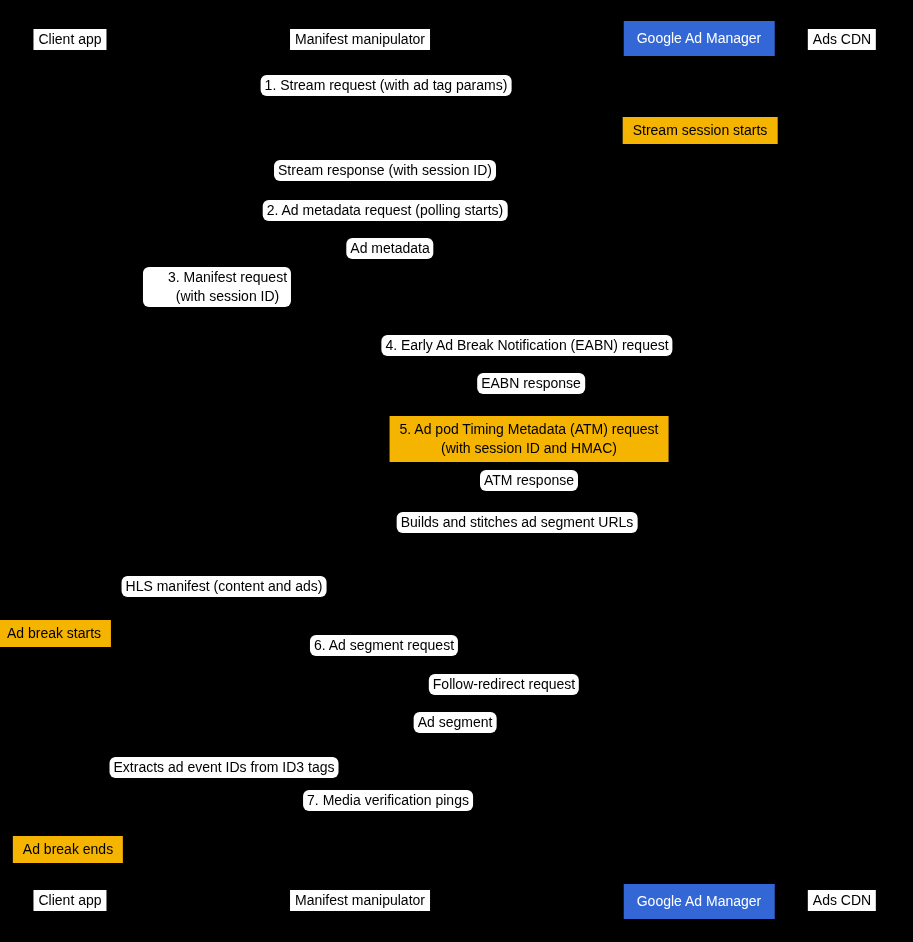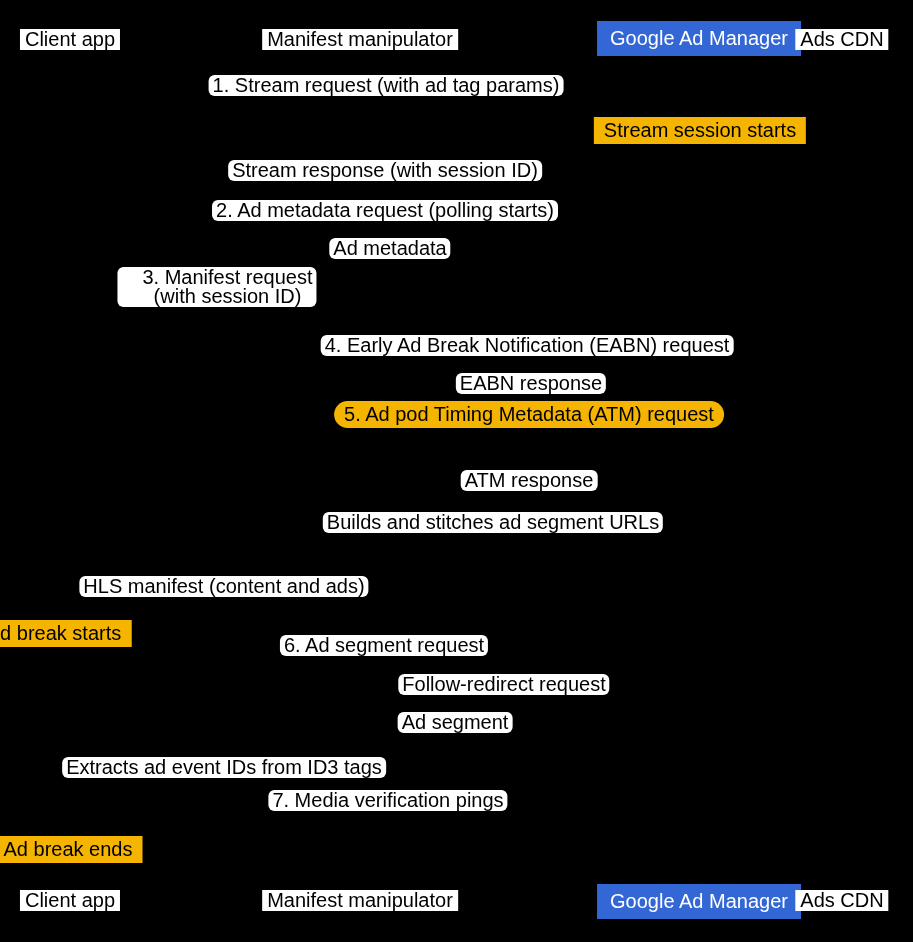--- a/index.html
+++ b/index.html
@@ -7,21 +7,21 @@
     padding: 0;
     background: #000;
   }
   #canvas {
     position: relative;
     width: 913px;
     height: 942px;
     background: var(--canvas-bg, #000);
     overflow: hidden;
     font-family: "Liberation Sans", sans-serif;
-    font-size: 20px;
+    font-size: 14px;
     color: #000;
   }
   .lbl {
     position: absolute;
     transform: translateX(-50%);
     background: var(--label-bg, #fff);
     color: var(--label-text, #000);
     line-height: 20px;
     padding: 1px 4px;
     white-space: nowrap;
@@ -89,27 +89,28 @@
       <div class="lbl" style="left: 217px; top: 267px; padding-left: 25px;">
         <div class="line">3. Manifest request</div>
         <div class="line">(with session ID)</div>
       </div>
       <div class="lbl" style="left: 527px; top: 335px;">
         <div class="line">4. Early Ad Break Notification (EABN) request</div>
       </div>
       <div class="lbl" style="left: 531px; top: 373px;">
         <div class="line">EABN response</div>
       </div>
-      <div class="note" style="left: 529px; top: 401px; border-radius: 16px;">
+      <div class="note" style="left: 529px; top: 416px;">
         <div class="line">5. Ad pod Timing Metadata (ATM) request</div>
+        <div class="line">(with session ID and HMAC)</div>
       </div>
       <div class="lbl" style="left: 529px; top: 470px;">
         <div class="line">ATM response</div>
       </div>
-      <div class="lbl" style="left: 493px; top: 512px;">
+      <div class="lbl" style="left: 517px; top: 512px;">
         <div class="line">Builds and stitches ad segment URLs</div>
       </div>
       <div class="lbl" style="left: 224px; top: 576px;">
         <div class="line">HLS manifest (content and ads)</div>
       </div>
       <div class="note" style="left: 54px; top: 592px; margin-top: 28px;">
         <div class="line">Ad break starts</div>
       </div>
       <div class="lbl" style="left: 384px; top: 635px;">
         <div class="line">6. Ad segment request</div>

